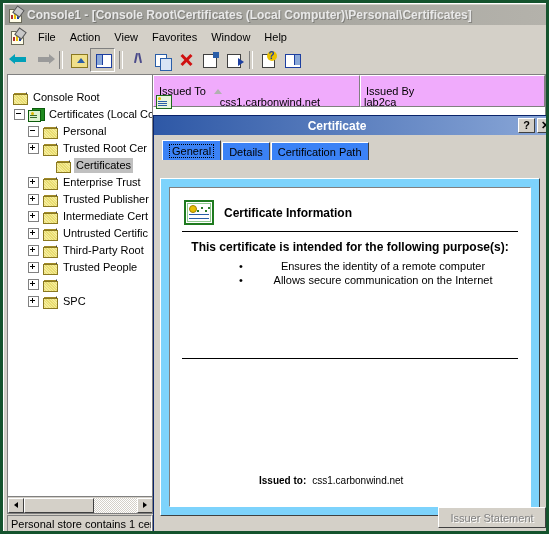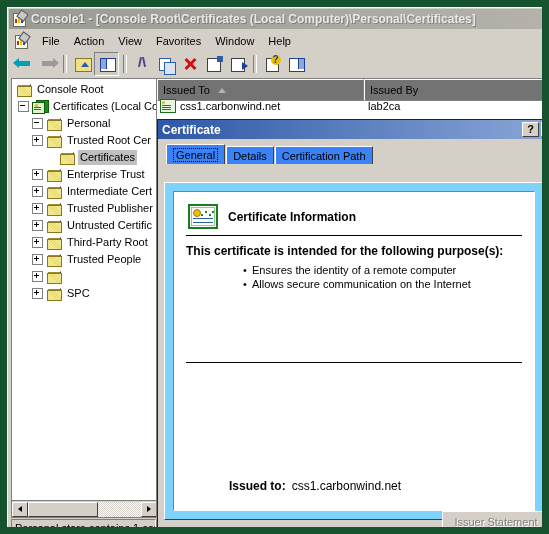--- a/index.html
+++ b/index.html
@@ -12,21 +12,22 @@
     font-size: 11px;
     -webkit-font-smoothing: none;
   }
   #app {
     position: relative;
     width: 549px;
     height: 534px;
     overflow: hidden;
     background: #d4d0c8;
     box-sizing: border-box;
-    border: 7px solid #14532d;
+    border: 3px solid #14532d;
+    text-align: center;
   }
 
   
   .win-frame {
     position: absolute;
     left: 0; top: 0;
     width: 547px;
     height: 532px;
     background: #d4d0c8;
     border-top: 1px solid #ffffff;
@@ -151,21 +152,21 @@
     border: 1px solid #808080;
     border-right: none;
     box-sizing: border-box;
     overflow: hidden;
   }
   .tree-inner {
     position: absolute;
     left: 0; top: 0; right: 0;
     bottom: 17px;
     overflow: hidden;
-    padding-top: 2px;
+    padding-top: 14px;
   }
   .tree-row {
     height: 17px;
     display: flex;
     align-items: center;
     white-space: nowrap;
     font-size: 11px;
     position: relative;
   }
   .tree-label {
@@ -312,22 +313,22 @@
     border: 1px solid #808080;
     box-sizing: border-box;
     overflow: hidden;
   }
   .list-header {
     display: flex;
     height: 18px;
     background: #d4d0c8;
   }
   .col-head {
-    height: 22px;
-    background: #737373;
+    height: 32px;
+    background: #f0abfc;
     border-top: 1px solid #ffffff;
     border-left: 1px solid #ffffff;
     border-right: 1px solid #808080;
     border-bottom: 1px solid #808080;
     box-sizing: border-box;
     display: flex;
     align-items: center;
     padding-left: 5px;
     font-size: 11px;
     white-space: nowrap;
@@ -554,22 +555,22 @@
     top: 0;
   }
   .mid-rule {
     position: absolute;
     left: 12px; right: 12px;
     top: 170px;
     border-top: 1px solid #000;
   }
   .field-row {
     display: flex;
-    font-size: 12px;
-    margin-left: 43px;
+    font-size: 10px;
+    margin-left: 77px;
   }
   .field-label {
     font-weight: bold;
     white-space: nowrap;
     margin-right: 6px;
   }
   .field-value { white-space: nowrap; }
   .dlg-footer {
     position: absolute;
     right: 10px;
@@ -859,31 +860,31 @@
           <span class="tree-label">Enterprise Trust</span>
         </div>
 
         <div class="tree-row">
           <span class="spacer" style="width:20px"></span>
           <span class="expander plus"></span>
           <span class="folder">
               <span class="tab"></span>
               <span class="body"></span>
             </span>
-          <span class="tree-label">Intermediate Cert</span>
+          <span class="tree-label">Trusted Publisher</span>
         </div>
 
         <div class="tree-row">
           <span class="spacer" style="width:20px"></span>
           <span class="expander plus"></span>
           <span class="folder">
               <span class="tab"></span>
               <span class="body"></span>
             </span>
-          <span class="tree-label">Trusted Publisher</span>
+          <span class="tree-label">Intermediate Cert</span>
         </div>
 
         <div class="tree-row">
           <span class="spacer" style="width:20px"></span>
           <span class="expander plus"></span>
           <span class="folder">
               <span class="tab"></span>
               <span class="body"></span>
             </span>
           <span class="tree-label">Untrusted Certific</span>

